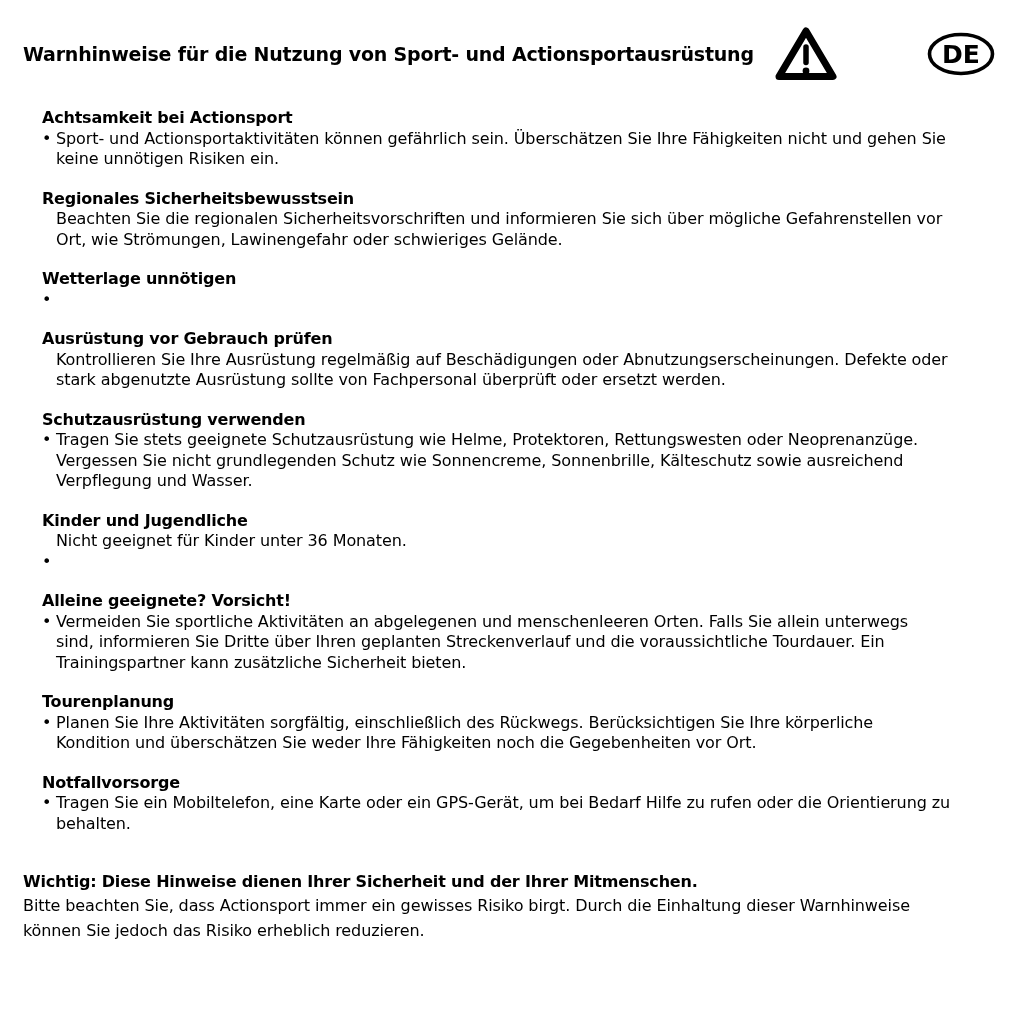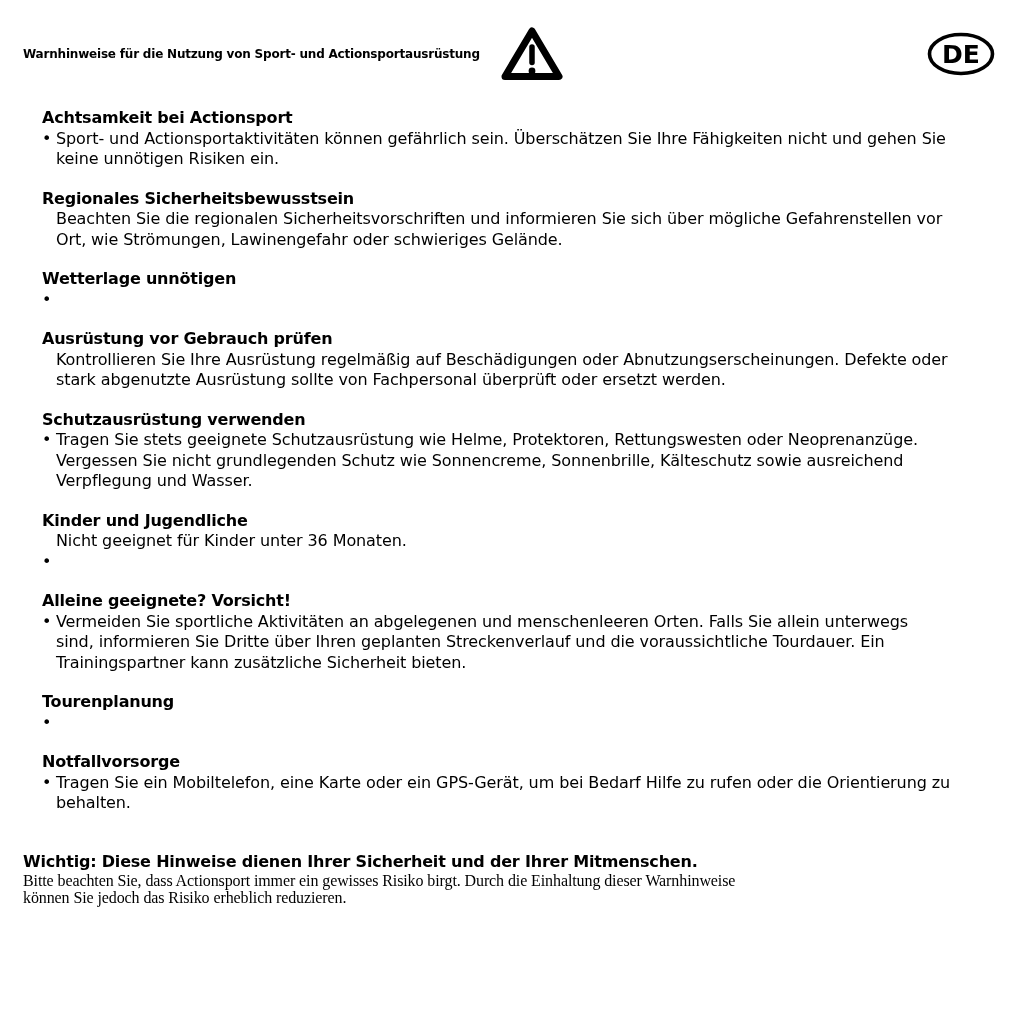--- a/index.html
+++ b/index.html
@@ -18,21 +18,21 @@
     overflow: hidden;
   }
   .doc-header {
     display: flex;
     align-items: center;
     height: 58px;
     margin-bottom: 25px;
   }
   .doc-title {
     font-weight: bold;
-    font-size: 12px;
+    font-size: 19px;
     letter-spacing: -0.2px;
     line-height: 20px;
     white-space: nowrap;
   }
   .warn-icon { margin-left: 20px; flex: none; display: block; }
   .warn-icon svg { display: block; }
   .lang-badge { margin-left: auto; flex: none; }
   .lang-badge svg { display: block; }
   .section { margin-bottom: 19px; margin-left: 19px; }
   .section-heading {
@@ -54,23 +54,22 @@
     letter-spacing: -0.1px;
   }
   .footer-note { margin-top: 38px; }
   .footer-bold {
     font-weight: bold;
     line-height: 20.5px;
     letter-spacing: -0.2px;
   }
   .footer-text {
     white-space: pre;
-    line-height: 17px;
+    line-height: 25px;
     letter-spacing: -0.1px;
-    font-family: Liberation Serif, serif;
   }
 </style>
 </head>
 <body>
 
 <div class="page">
 
   <div class="doc-header">
     <div class="doc-title">Warnhinweise für die Nutzung von Sport- und Actionsportausrüstung</div>
     <span class="warn-icon">
@@ -150,20 +149,22 @@
       <div class="item-text">Vermeiden Sie sportliche Aktivitäten an abgelegenen und menschenleeren Orten. Falls Sie allein unterwegs
 sind, informieren Sie Dritte über Ihren geplanten Streckenverlauf und die voraussichtliche Tourdauer. Ein
 Trainingspartner kann zusätzliche Sicherheit bieten.</div>
     </div>
   </div>
 
   <div class="section">
     <h2 class="section-heading">Tourenplanung</h2>
     <div class="item">
       <span class="marker">•</span>
+      <div class="item-text">Planen Sie Ihre Aktivitäten sorgfältig, einschließlich des Rückwegs. Berücksichtigen Sie Ihre körperliche
+Kondition und überschätzen Sie weder Ihre Fähigkeiten noch die Gegebenheiten vor Ort.</div>
     </div>
   </div>
 
   <div class="section">
     <h2 class="section-heading">Notfallvorsorge</h2>
     <div class="item">
       <span class="marker">•</span>
       <div class="item-text">Tragen Sie ein Mobiltelefon, eine Karte oder ein GPS-Gerät, um bei Bedarf Hilfe zu rufen oder die Orientierung zu
 behalten.</div>
     </div>

